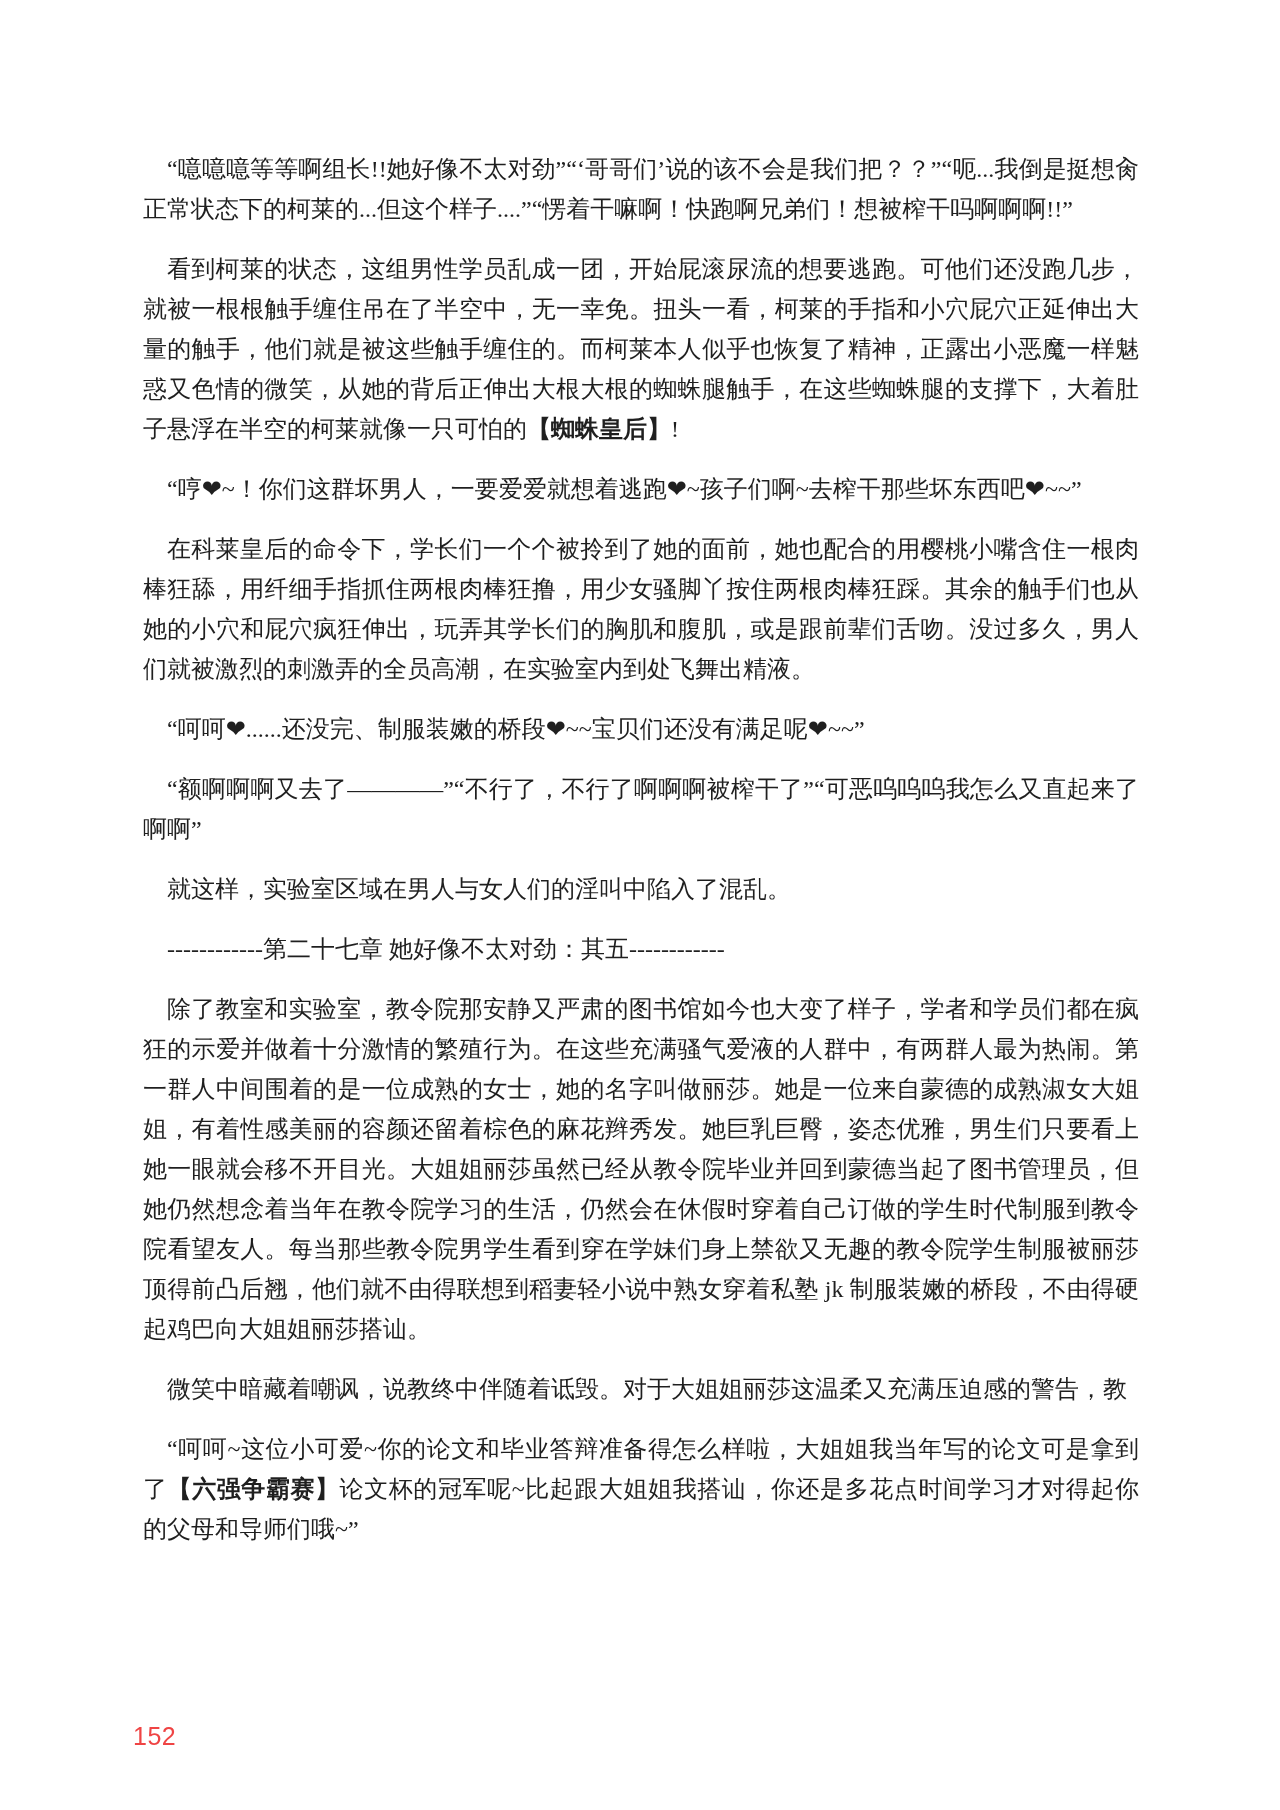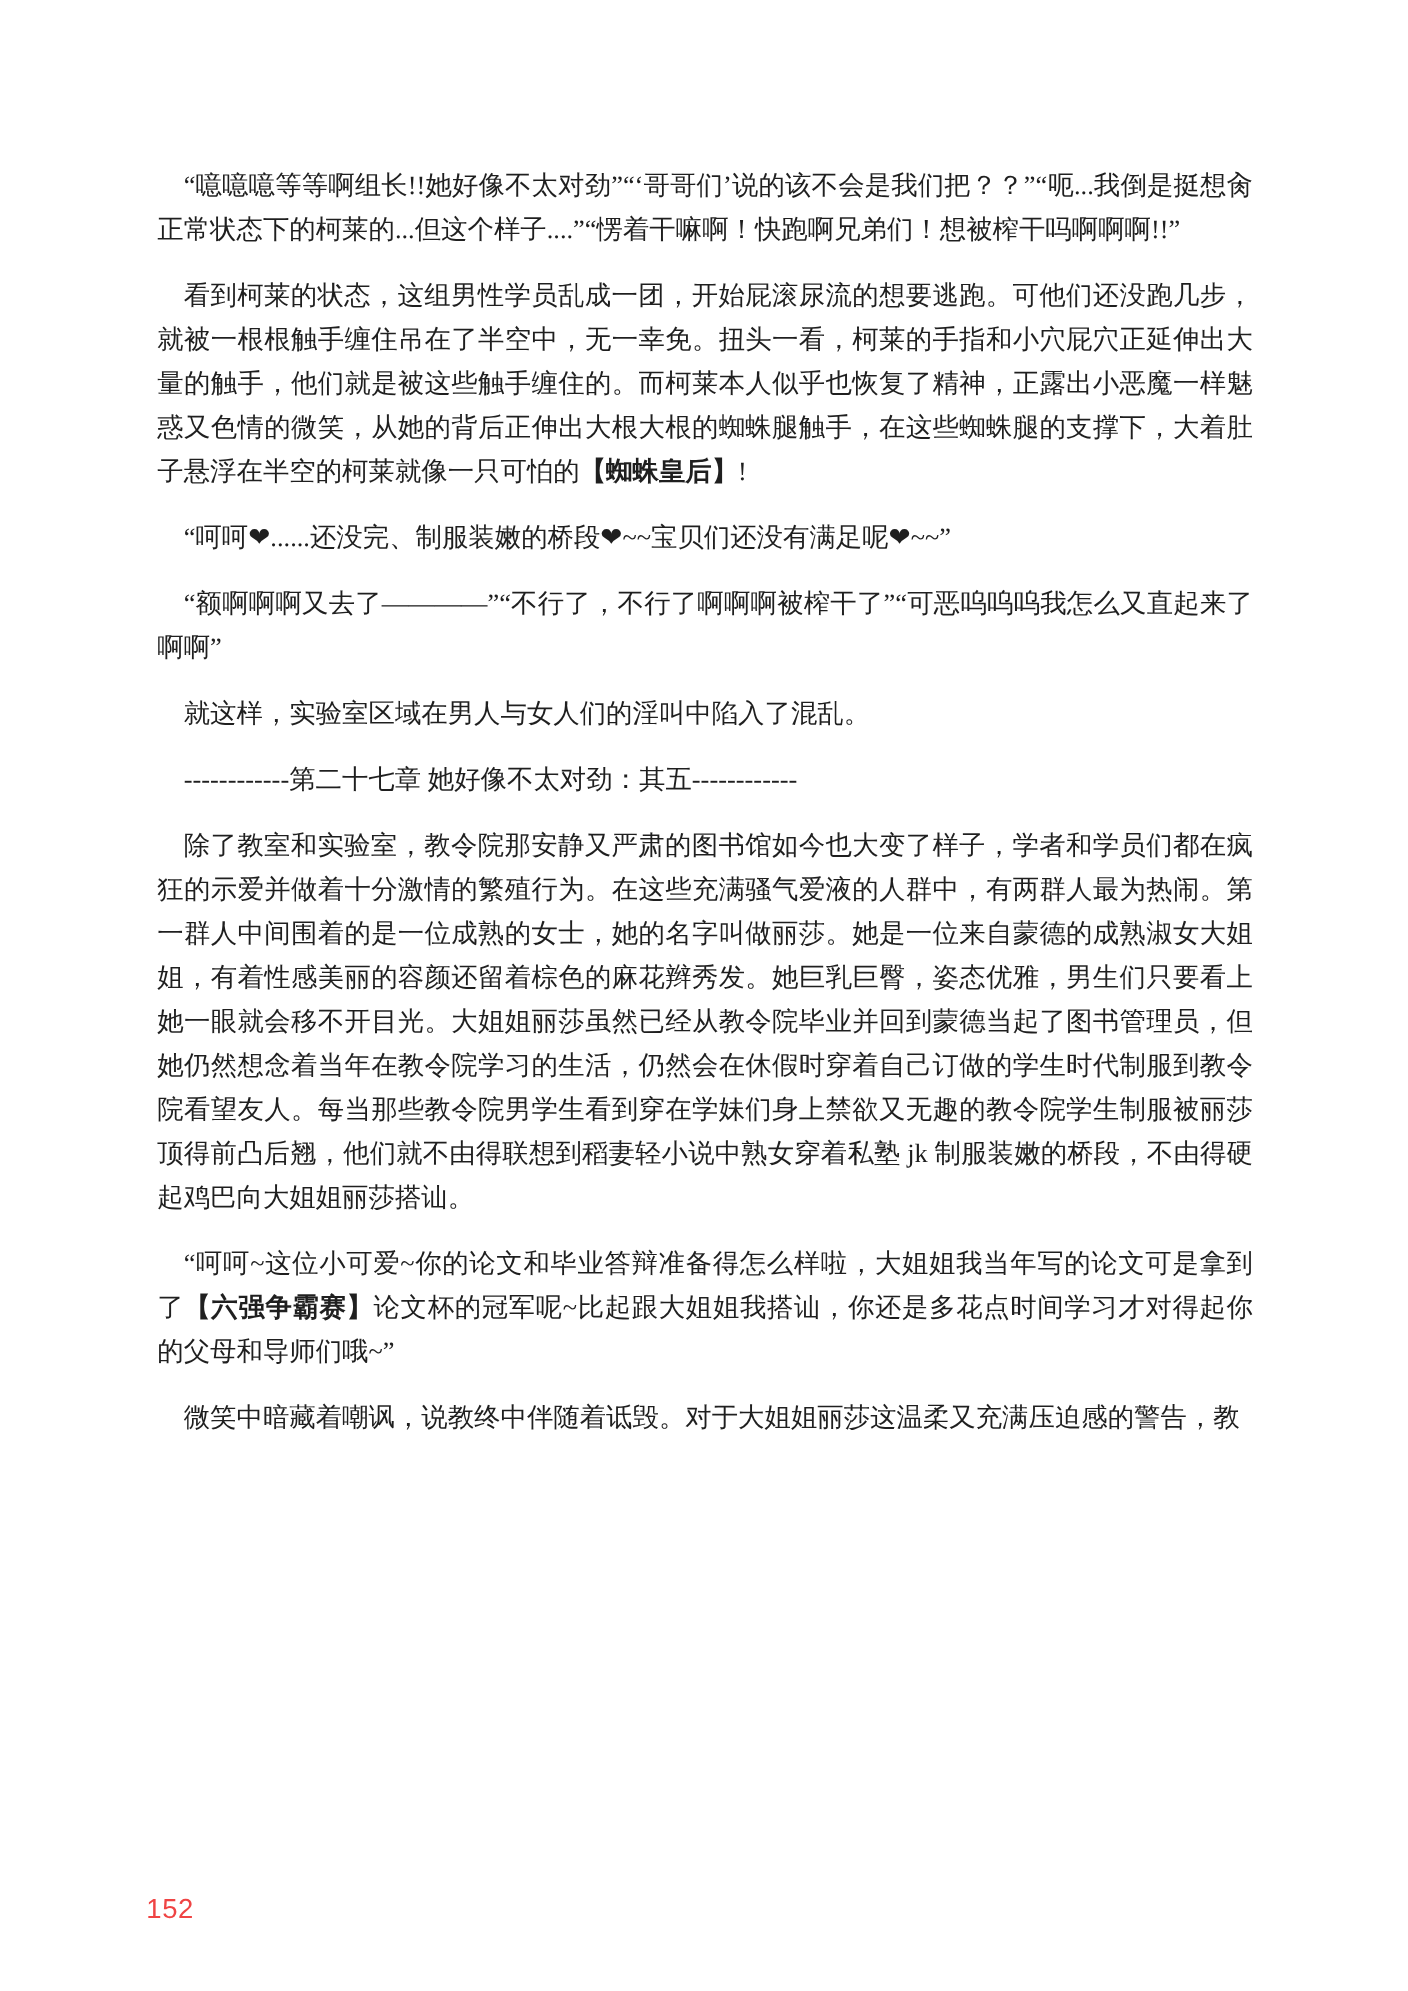--- a/index.html
+++ b/index.html
@@ -51,22 +51,24 @@
     letter-spacing: 0.5px;
   }
 </style>
 </head>
 <body>
 
 <div class="doc-page">
   <div class="doc-body">
       <p class="para dialogue"><span>“噫噫噫等等啊组长!!她好像不太对劲”“‘哥哥们’说的该不会是我们把？？”“呃...我倒是挺想肏正常状态下的柯莱的...但这个样子....”“愣着干嘛啊！快跑啊兄弟们！想被榨干吗啊啊啊!!”</span></p>
       <p class="para narration"><span>看到柯莱的状态，这组男性学员乱成一团，开始屁滚尿流的想要逃跑。可他们还没跑几步，就被一根根触手缠住吊在了半空中，无一幸免。扭头一看，柯莱的手指和小穴屁穴正延伸出大量的触手，他们就是被这些触手缠住的。而柯莱本人似乎也恢复了精神，正露出小恶魔一样魅惑又色情的微笑，从她的背后正伸出大根大根的蜘蛛腿触手，在这些蜘蛛腿的支撑下，大着肚子悬浮在半空的柯莱就像一只可怕的</span><span class="b">【蜘蛛皇后】</span><span>!</span></p>
+      <p class="para dialogue"><span>“哼❤~！你们这群坏男人，一要爱爱就想着逃跑❤~孩子们啊~去榨干那些坏东西吧❤~~”</span></p>
+      <p class="para narration"><span>在科莱皇后的命令下，学长们一个个被拎到了她的面前，她也配合的用樱桃小嘴含住一根肉棒狂舔，用纤细手指抓住两根肉棒狂撸，用少女骚脚丫按住两根肉棒狂踩。其余的触手们也从她的小穴和屁穴疯狂伸出，玩弄其学长们的胸肌和腹肌，或是跟前辈们舌吻。没过多久，男人们就被激烈的刺激弄的全员高潮，在实验室内到处飞舞出精液。</span></p>
       <p class="para dialogue"><span>“呵呵❤......还没完、制服装嫩的桥段❤~~宝贝们还没有满足呢❤~~”</span></p>
       <p class="para dialogue"><span>“额啊啊啊又去了————”“不行了，不行了啊啊啊被榨干了”“可恶呜呜呜我怎么又直起来了啊啊”</span></p>
       <p class="para narration"><span>就这样，实验室区域在男人与女人们的淫叫中陷入了混乱。</span></p>
       <p class="para chapter-heading"><span>------------第二十七章 她好像不太对劲：其五------------</span></p>
       <p class="para narration"><span>除了教室和实验室，教令院那安静又严肃的图书馆如今也大变了样子，学者和学员们都在疯狂的示爱并做着十分激情的繁殖行为。在这些充满骚气爱液的人群中，有两群人最为热闹。第一群人中间围着的是一位成熟的女士，她的名字叫做丽莎。她是一位来自蒙德的成熟淑女大姐姐，有着性感美丽的容颜还留着棕色的麻花辫秀发。她巨乳巨臀，姿态优雅，男生们只要看上她一眼就会移不开目光。大姐姐丽莎虽然已经从教令院毕业并回到蒙德当起了图书管理员，但她仍然想念着当年在教令院学习的生活，仍然会在休假时穿着自己订做的学生时代制服到教令院看望友人。每当那些教令院男学生看到穿在学妹们身上禁欲又无趣的教令院学生制服被丽莎顶得前凸后翘，他们就不由得联想到稻妻轻小说中熟女穿着私塾 jk 制服装嫩的桥段，不由得硬起鸡巴向大姐姐丽莎搭讪。</span></p>
+      <p class="para narration"><span>微笑中暗藏着嘲讽，说教终中伴随着诋毁。对于大姐姐丽莎这温柔又充满压迫感的警告，教</span></p>
       <p class="para dialogue"><span>“呵呵~这位小可爱~你的论文和毕业答辩准备得怎么样啦，大姐姐我当年写的论文可是拿到了</span><span class="b">【六强争霸赛】</span><span>论文杯的冠军呢~比起跟大姐姐我搭讪，你还是多花点时间学习才对得起你的父母和导师们哦~”</span></p>
-      <p class="para narration"><span>微笑中暗藏着嘲讽，说教终中伴随着诋毁。对于大姐姐丽莎这温柔又充满压迫感的警告，教</span></p>
     </div>
   <div class="page-number">152</div>
 </div>
 
 </body></html>

